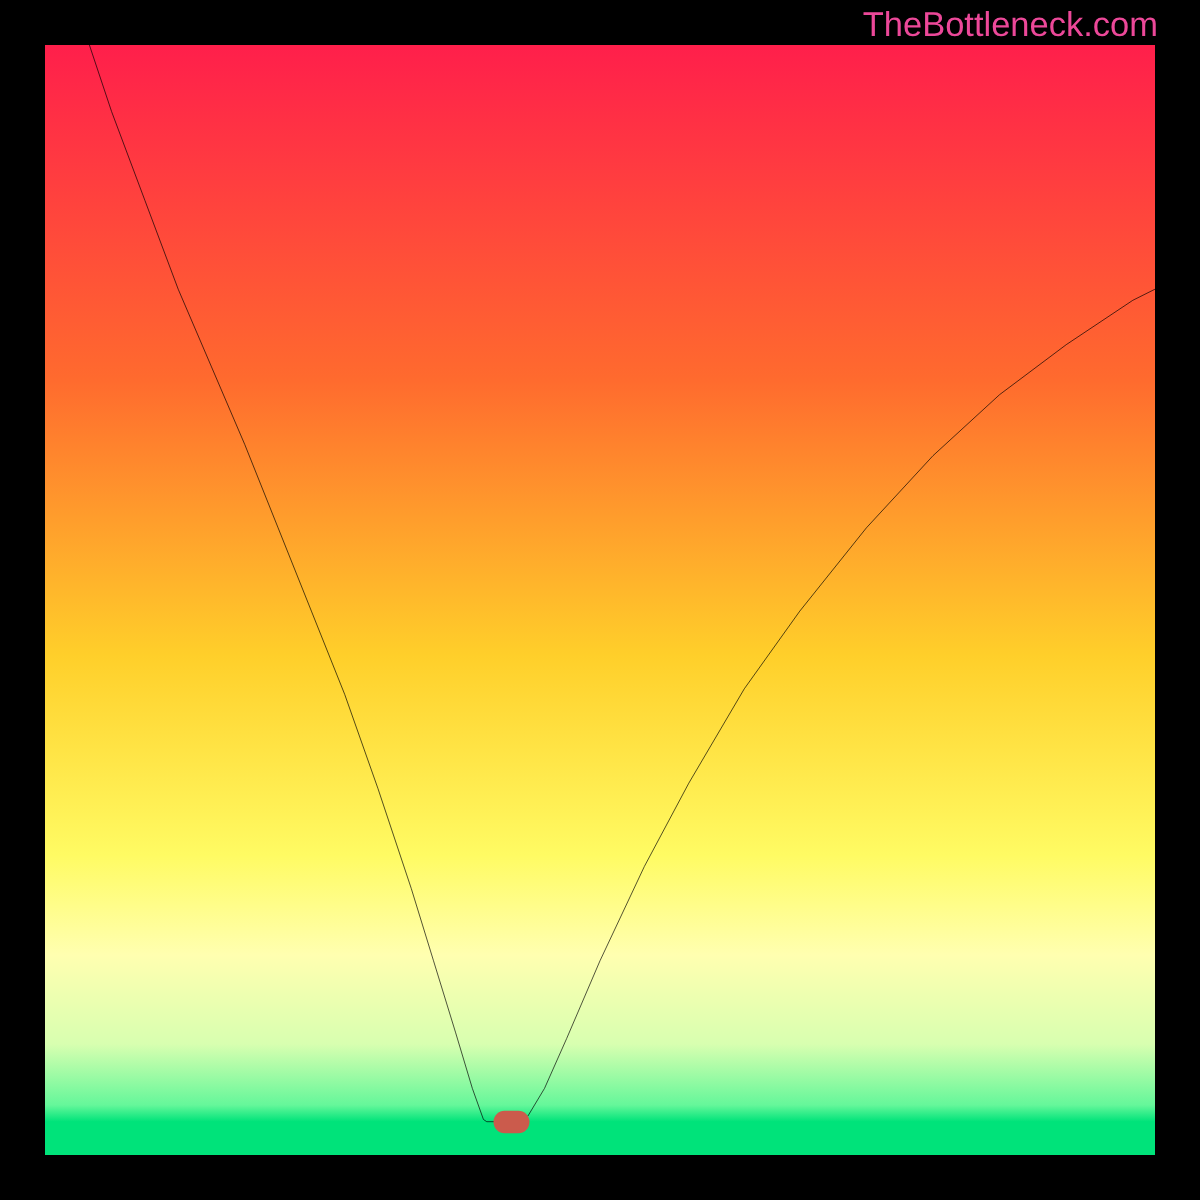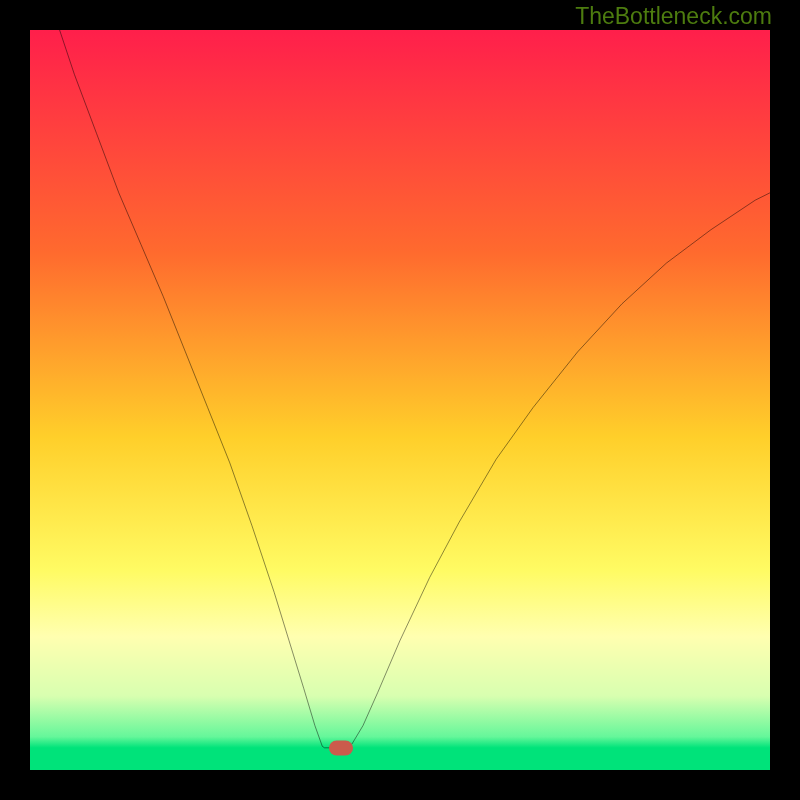--- a/index.html
+++ b/index.html
@@ -13,21 +13,21 @@
   }
   .frame {
     position: absolute;
     inset: 0;
     background: #000;
   }
   .watermark {
     position: absolute;
     top: 3px;
     right: 28px;
-    color: #4d7c0f;
+    color: #ec4899;
     font-size: 23px;
     letter-spacing: 0px;
     font-weight: 500;
   }
   .plot {
     position: absolute;
     left: 30px;
     top: 30px;
     width: 740px;
     height: 740px;

